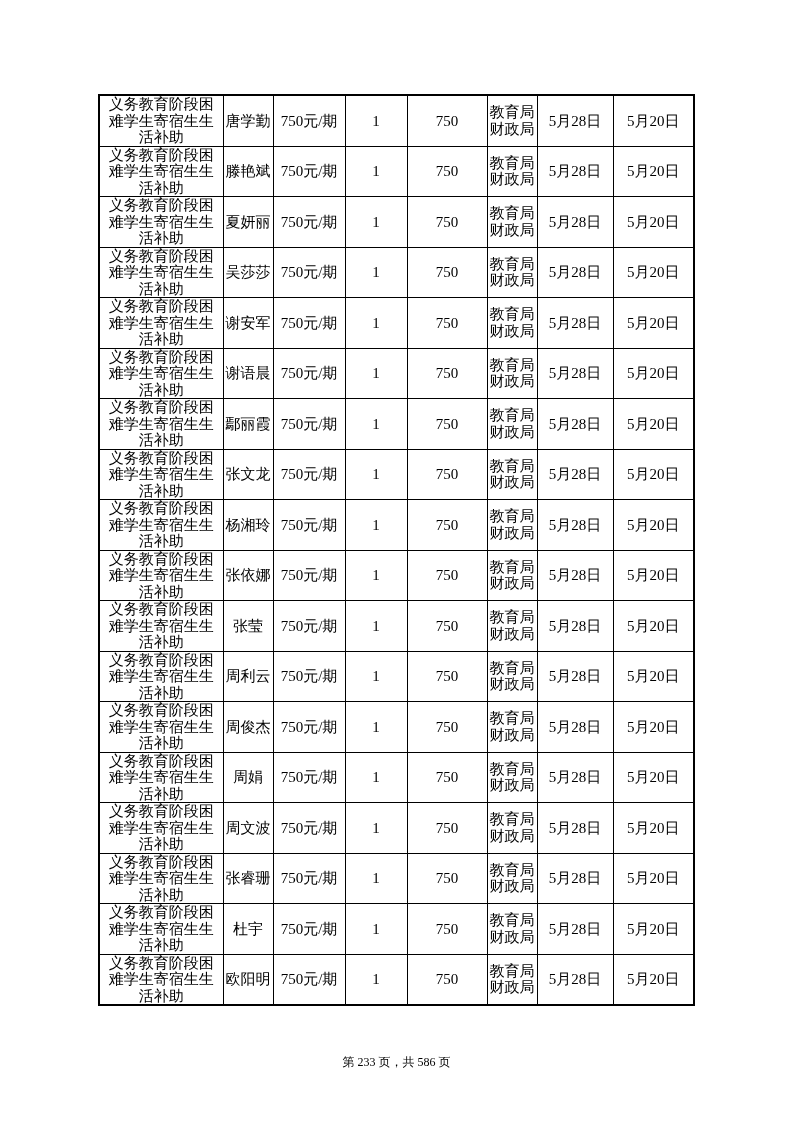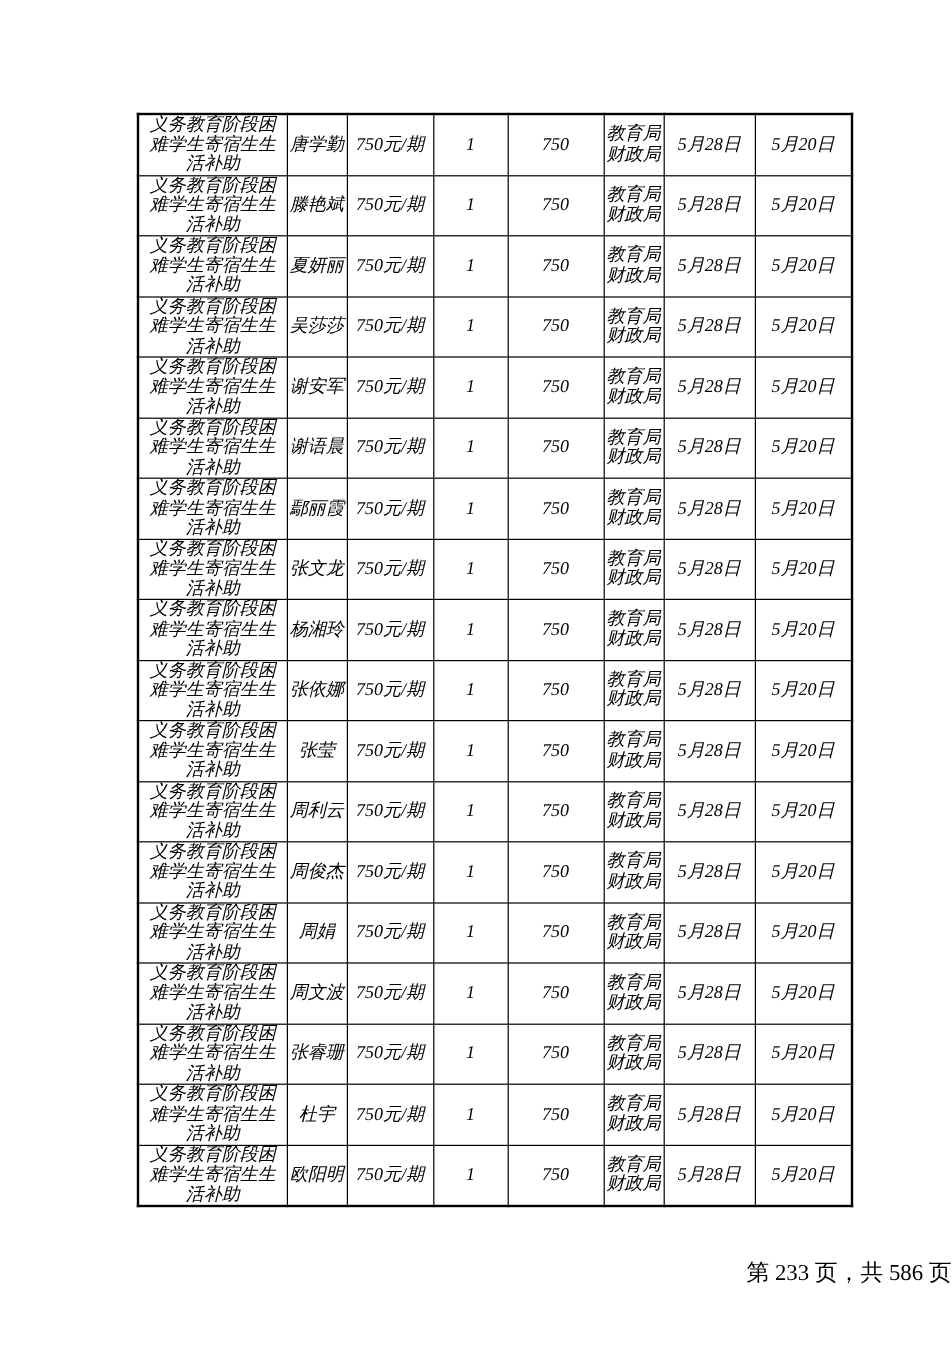--- a/index.html
+++ b/index.html
@@ -10,46 +10,45 @@
     position: relative;
     width: 793px;
     height: 1122px;
     background: #ffffff;
     color: #000000;
     font-family: "Liberation Serif", "DejaVu Serif", serif;
     overflow: hidden;
   }
   table.doc-table {
     position: absolute;
-    left: 114px;
+    left: 98px;
     top: 94px;
     width: 595px;
     height: 889px;
     border-collapse: collapse;
     table-layout: fixed;
     border: 2px solid #000;
-    font-style: italic;
   }
   table.doc-table td {
     border: 1.5px solid #000;
     text-align: center;
     vertical-align: middle;
     font-size: 15px;
     line-height: 16.5px;
     padding: 0 2px;
     word-break: break-all;
     overflow: hidden;
   }
   .page-footer {
     position: absolute;
     left: 0;
     top: 1052px;
     width: 100%;
-    text-align: right;
-    font-size: 19px;
+    text-align: center;
+    font-size: 12px;
     line-height: 20px;
   }
 </style>
 </head>
 <body>
 
 <table class="doc-table">
   <colgroup>
     <col style="width:124px">
     <col style="width:50px">

